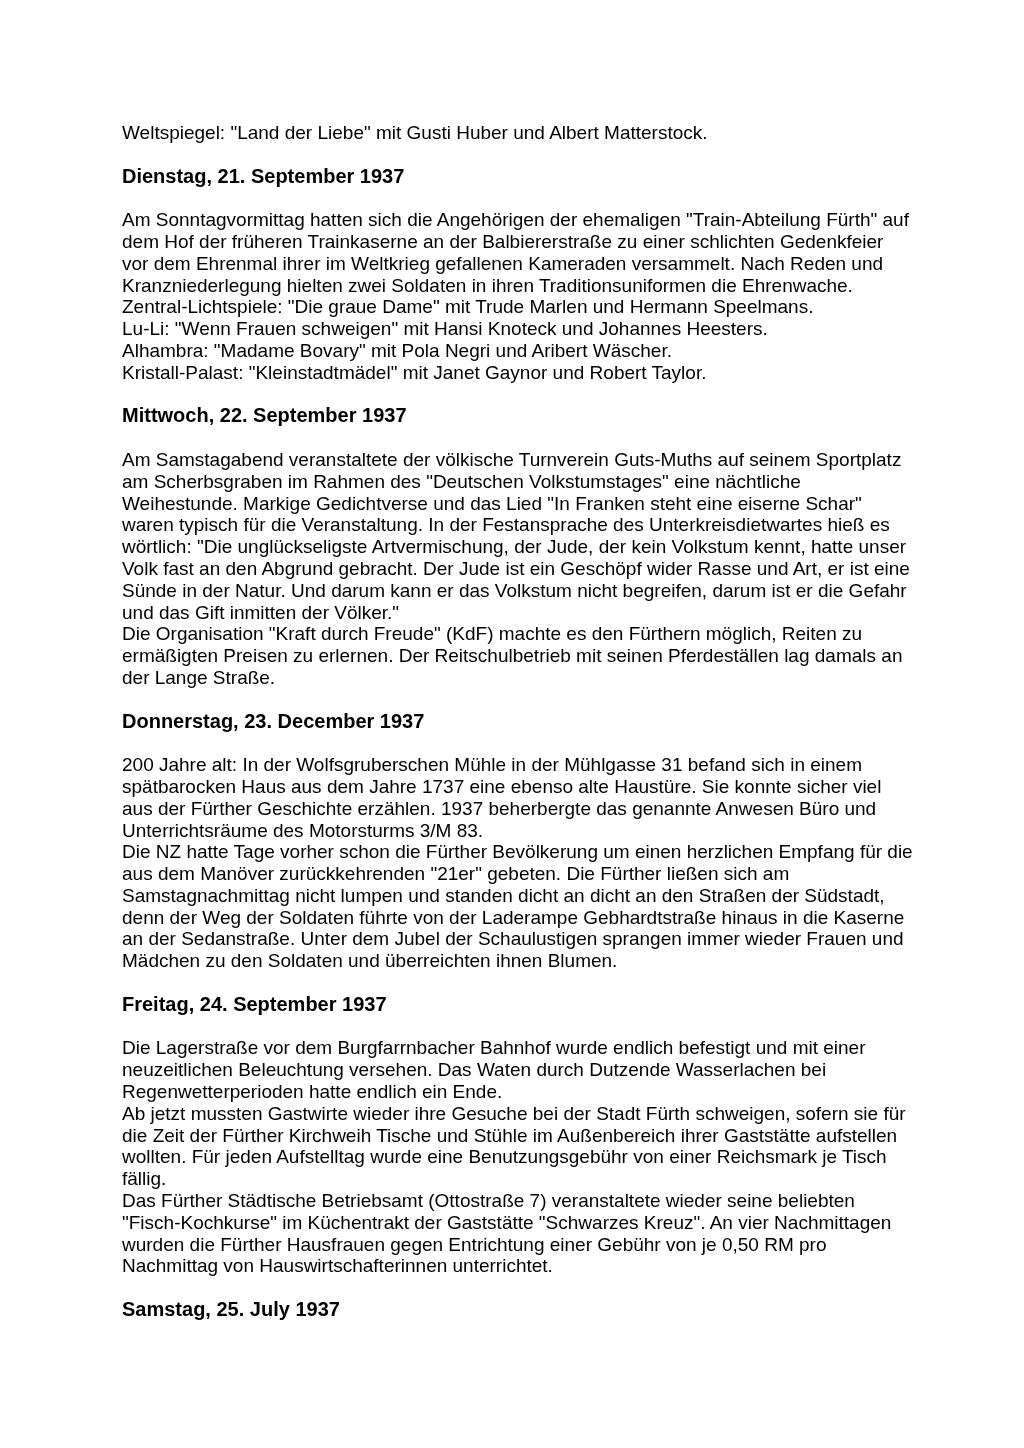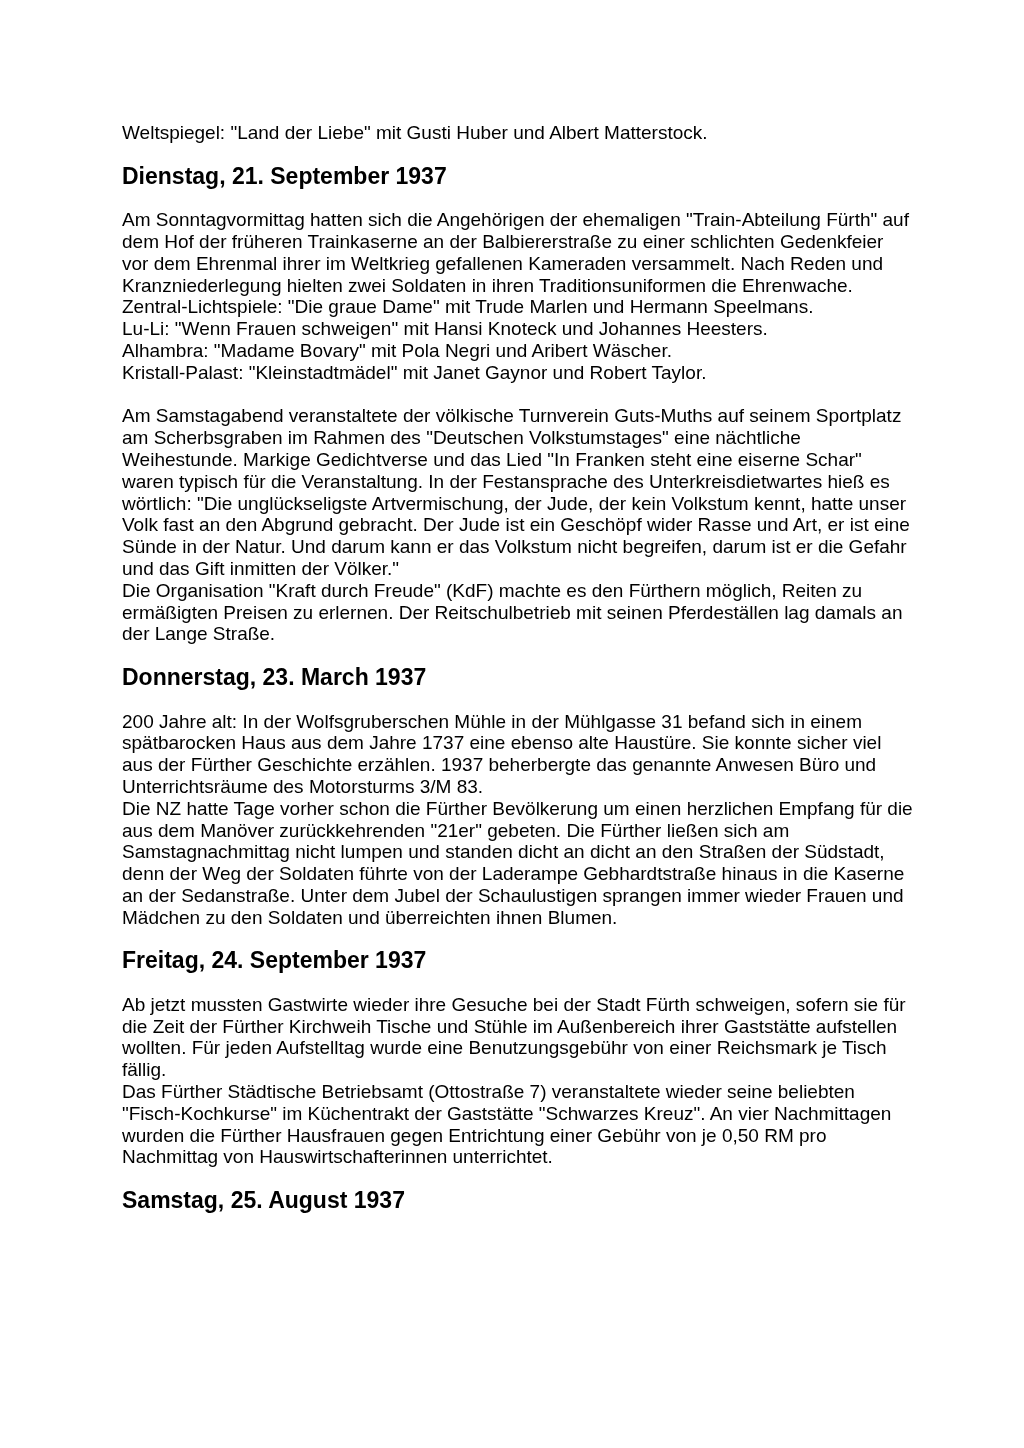--- a/index.html
+++ b/index.html
@@ -23,21 +23,21 @@
     width: 792px;
     font-size: 19px;
     line-height: 21.8px;
   }
   .doc p.para {
     margin: 0 0 21.8px 0;
     font-weight: normal;
   }
   .doc h2.date-heading {
     margin: 0 0 21.8px 0;
-    font-size: 23px;
+    font-size: 20px;
     line-height: 21.8px;
     font-weight: bold;
   }
   .doc .text-line {
     display: block;
   }
 </style>
 </head>
 <body>
 
@@ -47,29 +47,31 @@
         <span class="text-line">Weltspiegel: "Land der Liebe" mit Gusti Huber und Albert Matterstock.</span>
       </p>
       <h2 class="date-heading">Dienstag, 21. September 1937</h2>
       <p class="para">
         <span class="text-line">Am Sonntagvormittag hatten sich die Angehörigen der ehemaligen "Train-Abteilung Fürth" auf dem Hof der früheren Trainkaserne an der Balbiererstraße zu einer schlichten Gedenkfeier vor dem Ehrenmal ihrer im Weltkrieg gefallenen Kameraden versammelt. Nach Reden und Kranzniederlegung hielten zwei Soldaten in ihren Traditionsuniformen die Ehrenwache.</span>
         <span class="text-line">Zentral-Lichtspiele: "Die graue Dame" mit Trude Marlen und Hermann Speelmans.</span>
         <span class="text-line">Lu-Li: "Wenn Frauen schweigen" mit Hansi Knoteck und Johannes Heesters.</span>
         <span class="text-line">Alhambra: "Madame Bovary" mit Pola Negri und Aribert Wäscher.</span>
         <span class="text-line">Kristall-Palast: "Kleinstadtmädel" mit Janet Gaynor und Robert Taylor.</span>
       </p>
+      <h2 class="date-heading">Mittwoch, 22. September 1937</h2>
       <p class="para">
         <span class="text-line">Am Samstagabend veranstaltete der völkische Turnverein Guts-Muths auf seinem Sportplatz am Scherbsgraben im Rahmen des "Deutschen Volkstumstages" eine nächtliche Weihestunde. Markige Gedichtverse und das Lied "In Franken steht eine eiserne Schar" waren typisch für die Veranstaltung. In der Festansprache des Unterkreisdietwartes hieß es wörtlich: "Die unglückseligste Artvermischung, der Jude, der kein Volkstum kennt, hatte unser Volk fast an den Abgrund gebracht. Der Jude ist ein Geschöpf wider Rasse und Art, er ist eine Sünde in der Natur. Und darum kann er das Volkstum nicht begreifen, darum ist er die Gefahr und das Gift inmitten der Völker."</span>
         <span class="text-line">Die Organisation "Kraft durch Freude" (KdF) machte es den Fürthern möglich, Reiten zu ermäßigten Preisen zu erlernen. Der Reitschulbetrieb mit seinen Pferdeställen lag damals an der Lange Straße.</span>
       </p>
-      <h2 class="date-heading">Donnerstag, 23. March 1937</h2>
+      <h2 class="date-heading">Donnerstag, 23. December 1937</h2>
       <p class="para">
         <span class="text-line">200 Jahre alt: In der Wolfsgruberschen Mühle in der Mühlgasse 31 befand sich in einem spätbarocken Haus aus dem Jahre 1737 eine ebenso alte Haustüre. Sie konnte sicher viel aus der Fürther Geschichte erzählen. 1937 beherbergte das genannte Anwesen Büro und Unterrichtsräume des Motorsturms 3/M 83.</span>
         <span class="text-line">Die NZ hatte Tage vorher schon die Fürther Bevölkerung um einen herzlichen Empfang für die aus dem Manöver zurückkehrenden "21er" gebeten. Die Fürther ließen sich am Samstagnachmittag nicht lumpen und standen dicht an dicht an den Straßen der Südstadt, denn der Weg der Soldaten führte von der Laderampe Gebhardtstraße hinaus in die Kaserne an der Sedanstraße. Unter dem Jubel der Schaulustigen sprangen immer wieder Frauen und Mädchen zu den Soldaten und überreichten ihnen Blumen.</span>
       </p>
       <h2 class="date-heading">Freitag, 24. September 1937</h2>
       <p class="para">
+        <span class="text-line">Die Lagerstraße vor dem Burgfarrnbacher Bahnhof wurde endlich befestigt und mit einer neuzeitlichen Beleuchtung versehen. Das Waten durch Dutzende Wasserlachen bei Regenwetterperioden hatte endlich ein Ende.</span>
         <span class="text-line">Ab jetzt mussten Gastwirte wieder ihre Gesuche bei der Stadt Fürth schweigen, sofern sie für die Zeit der Fürther Kirchweih Tische und Stühle im Außenbereich ihrer Gaststätte aufstellen wollten. Für jeden Aufstelltag wurde eine Benutzungsgebühr von einer Reichsmark je Tisch fällig.</span>
         <span class="text-line">Das Fürther Städtische Betriebsamt (Ottostraße 7) veranstaltete wieder seine beliebten "Fisch-Kochkurse" im Küchentrakt der Gaststätte "Schwarzes Kreuz". An vier Nachmittagen wurden die Fürther Hausfrauen gegen Entrichtung einer Gebühr von je 0,50 RM pro Nachmittag von Hauswirtschafterinnen unterrichtet.</span>
       </p>
-      <h2 class="date-heading">Samstag, 25. August 1937</h2>
+      <h2 class="date-heading">Samstag, 25. July 1937</h2>
     </div>
 </div>
 
 </body></html>

